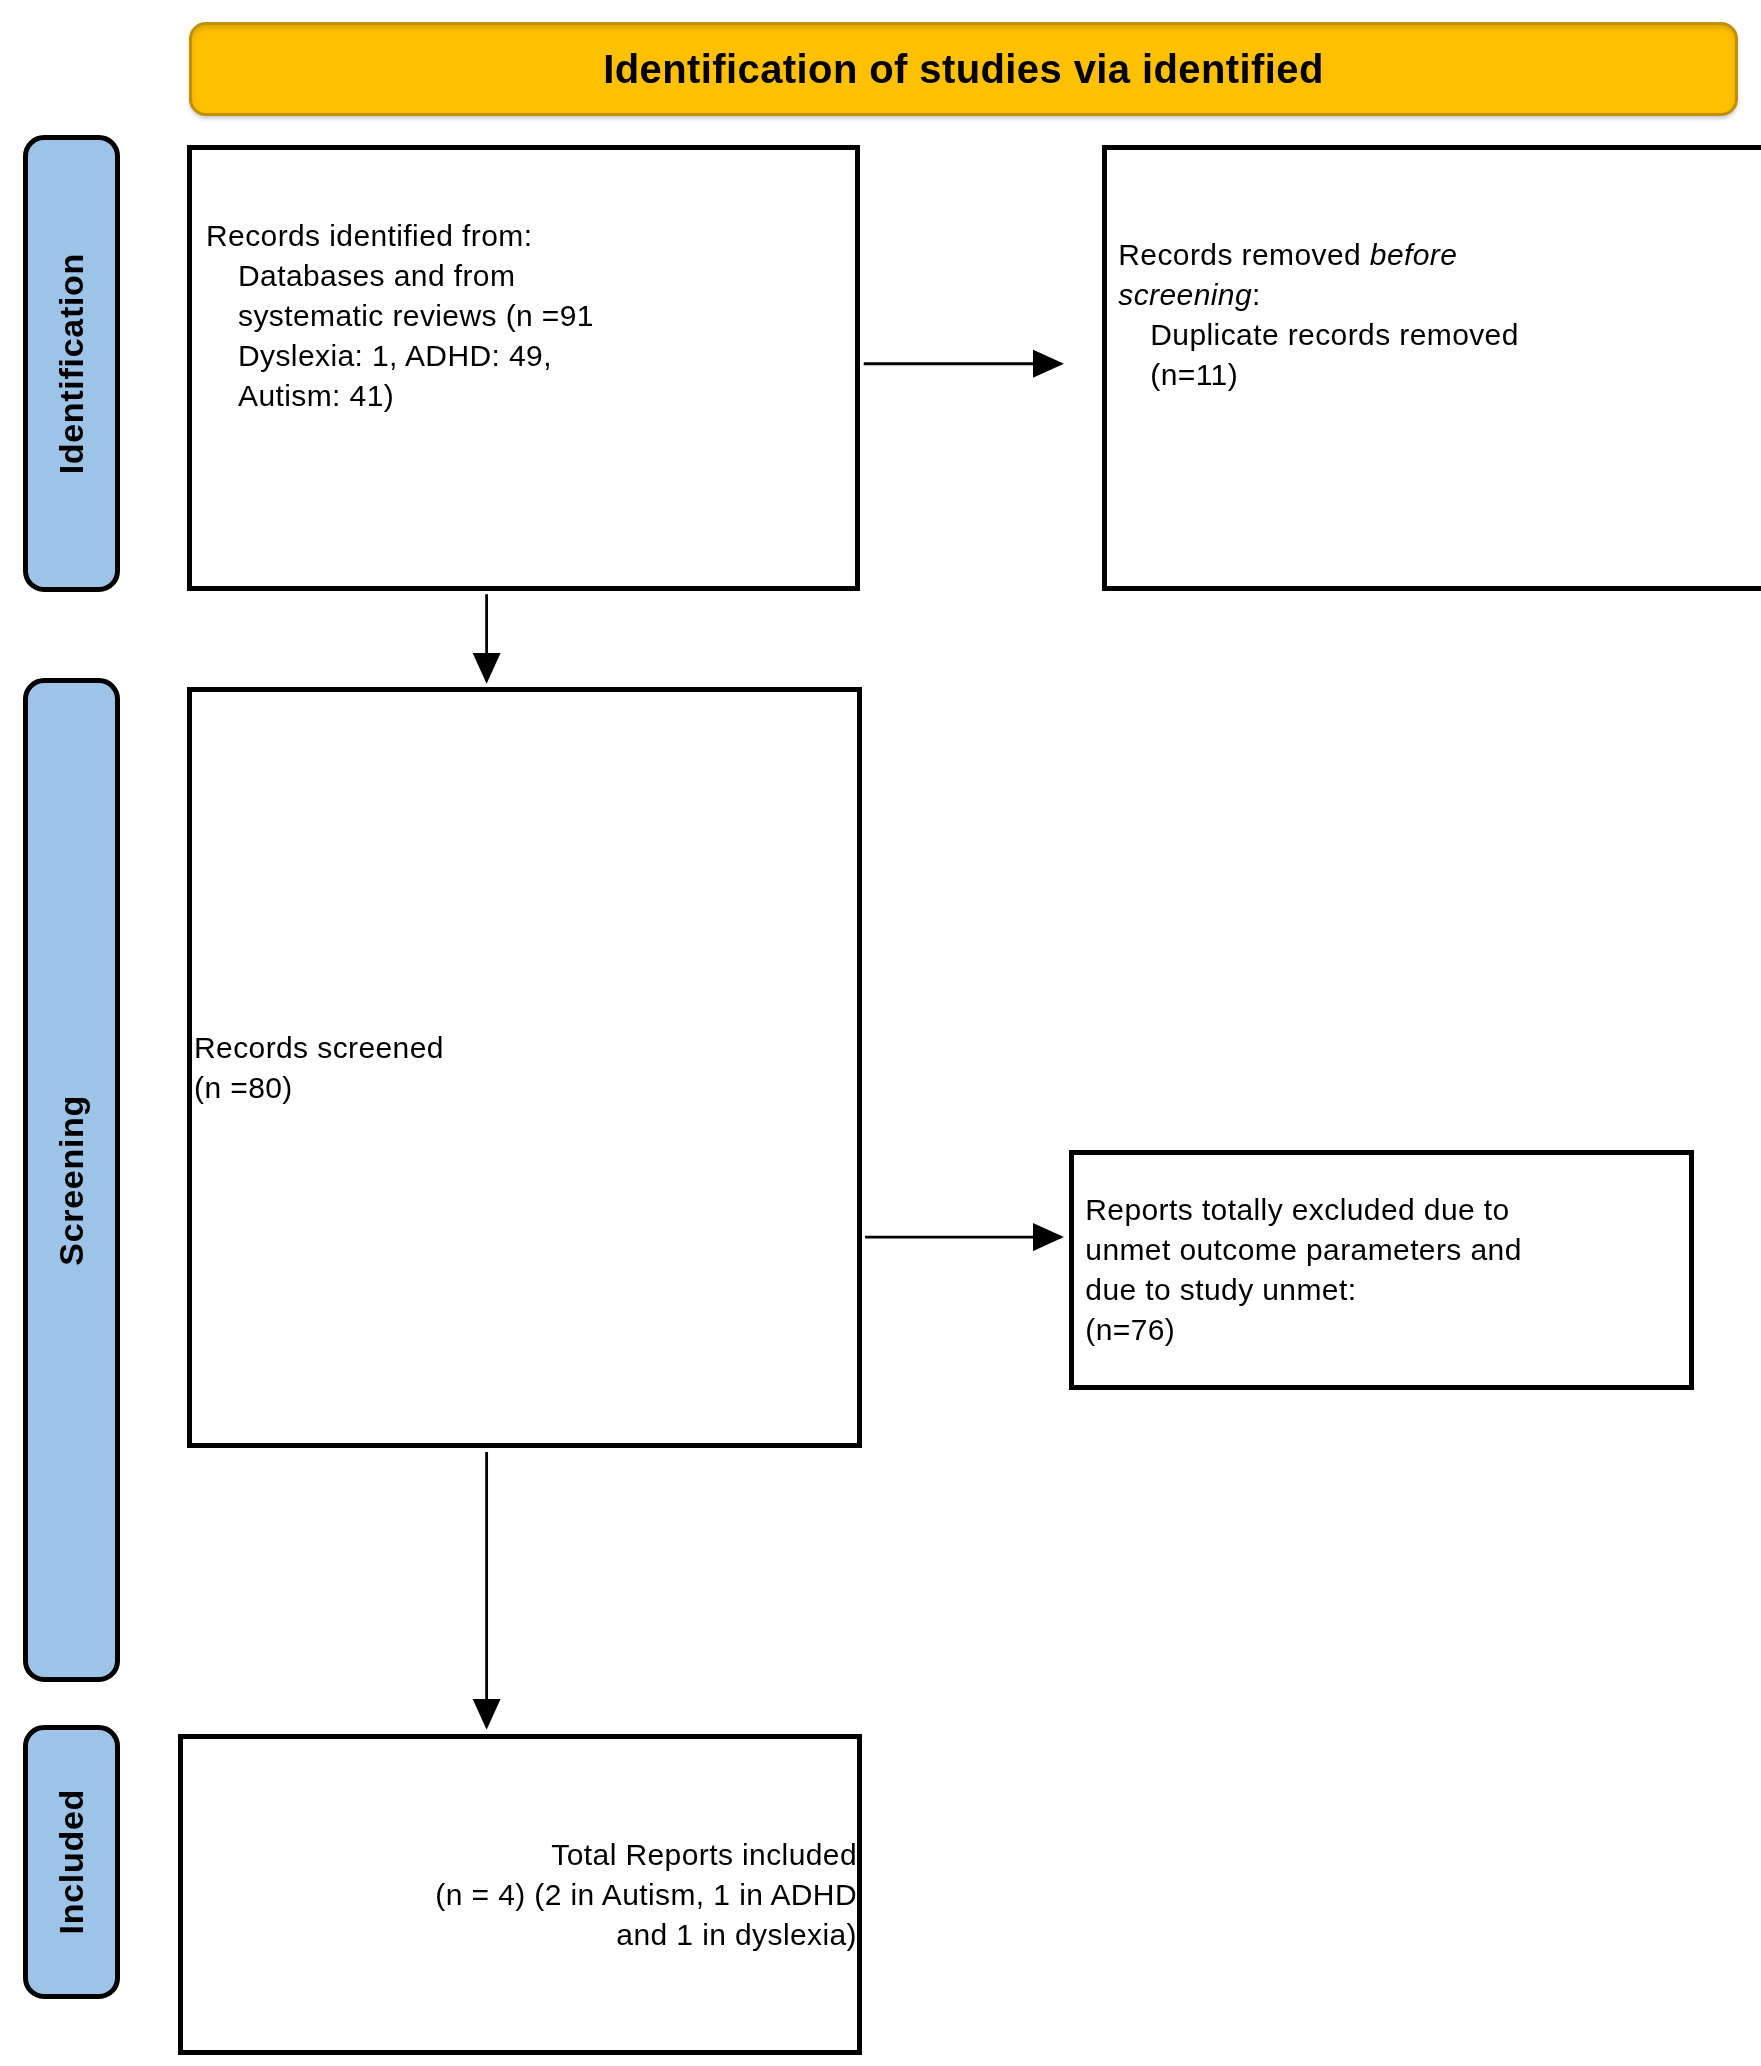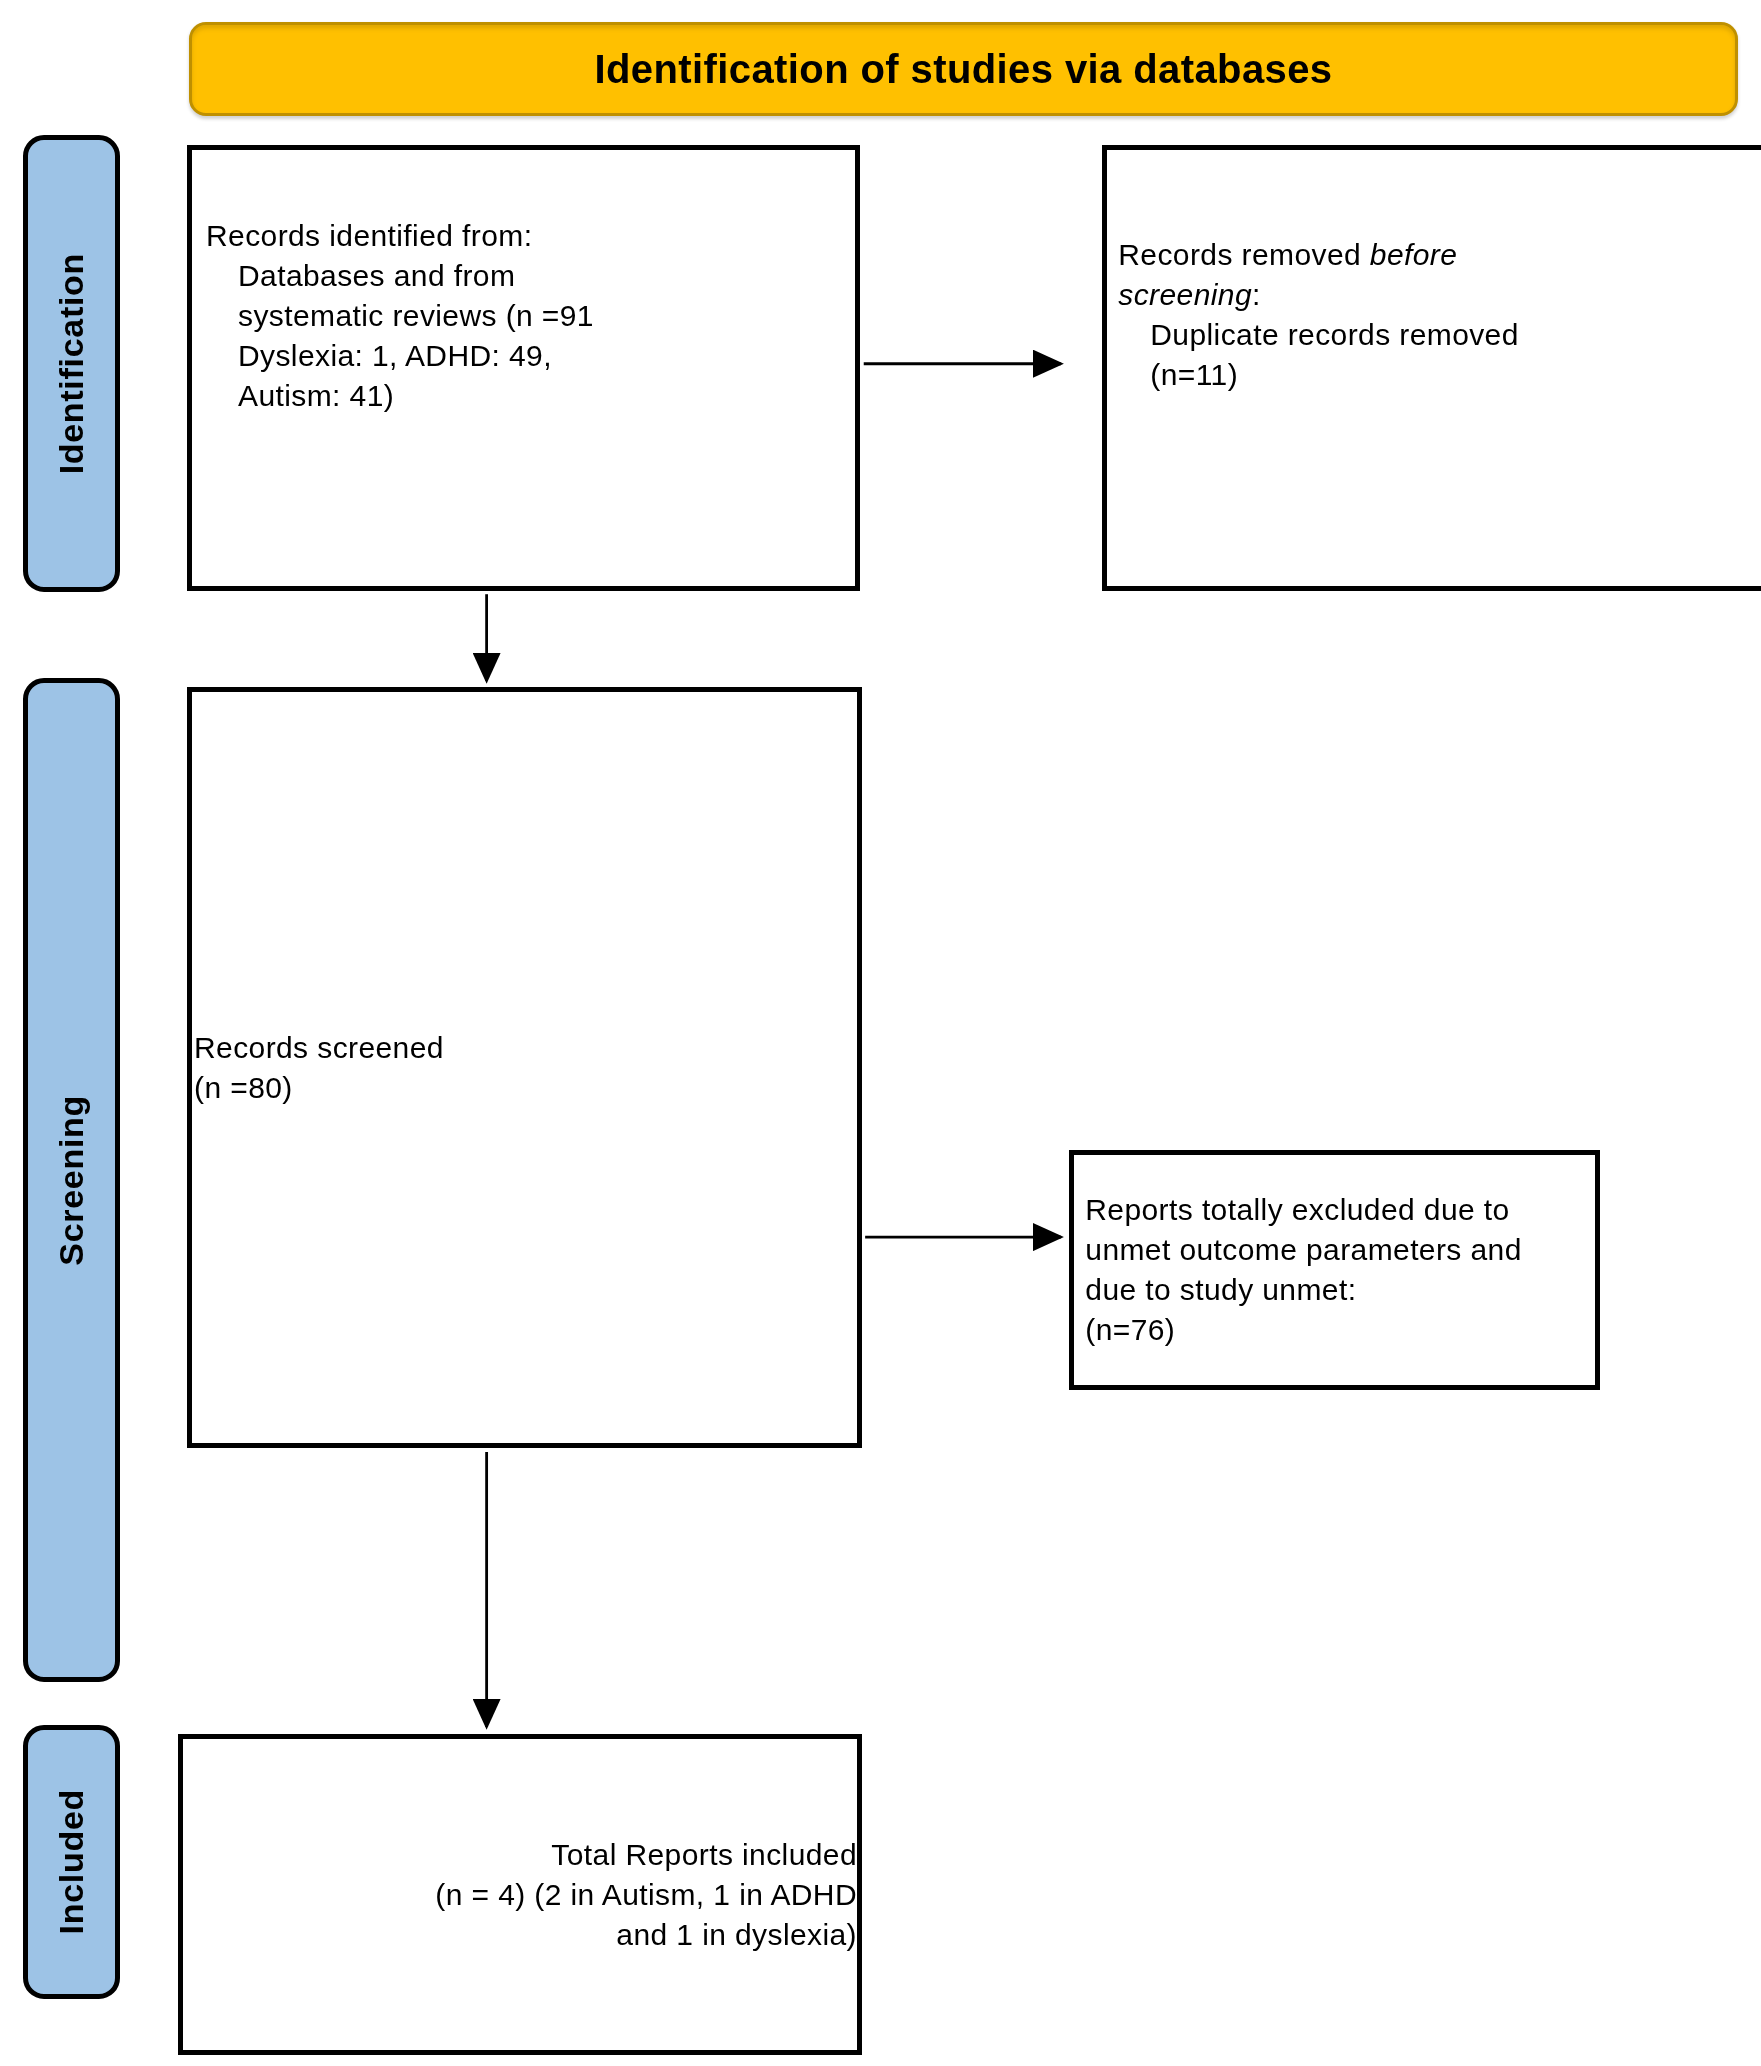--- a/index.html
+++ b/index.html
@@ -54,36 +54,36 @@
     background:var(--background);
     border:5px solid var(--box-border);
     font-size:30px;line-height:40px;letter-spacing:0.4px;
     display:flex;flex-direction:column;
   }
   .box .line{white-space:nowrap;}
   .box .line.indent{margin-left:32px;}
   .box-records-identified{left:187px;top:145px;width:673px;height:446px;padding:66px 17px 0 14px;}
   .box-records-removed{left:1069px;top:145px;width:716px;height:446px;padding:85px 10.6px 0 11.3px;margin-left:33px;}
   .box-records-screened{left:187px;top:687px;width:675px;height:761px;justify-content:center;padding-left:2px;}
-  .box-reports-excluded{left:1069px;top:1150px;width:531px;height:240px;justify-content:center;padding-left:11.3px;}
+  .box-reports-excluded{left:1069px;top:1150px;width:625px;height:240px;justify-content:center;padding-left:11.3px;}
   .box-total-included{left:178px;top:1734px;width:684px;height:321px;justify-content:center;padding-left:11.3px;text-align:right;}
   
   svg.arrows{
     position:absolute;left:0;top:0;
     color:var(--arrow);
     pointer-events:none;
   }
 </style>
 </head>
 <body>
 
 <div class="canvas">
 
   <div class="header">
-    <span class="header-title">Identification of studies via databases</span>
+    <span class="header-title">Identification of studies via identified</span>
   </div>
 
   <div class="stage stage-identification">
     <span class="stage-text">Identification</span>
   </div>
   <div class="stage stage-screening">
     <span class="stage-text">Screening</span>
   </div>
   <div class="stage stage-included">
     <span class="stage-text">Included</span>

